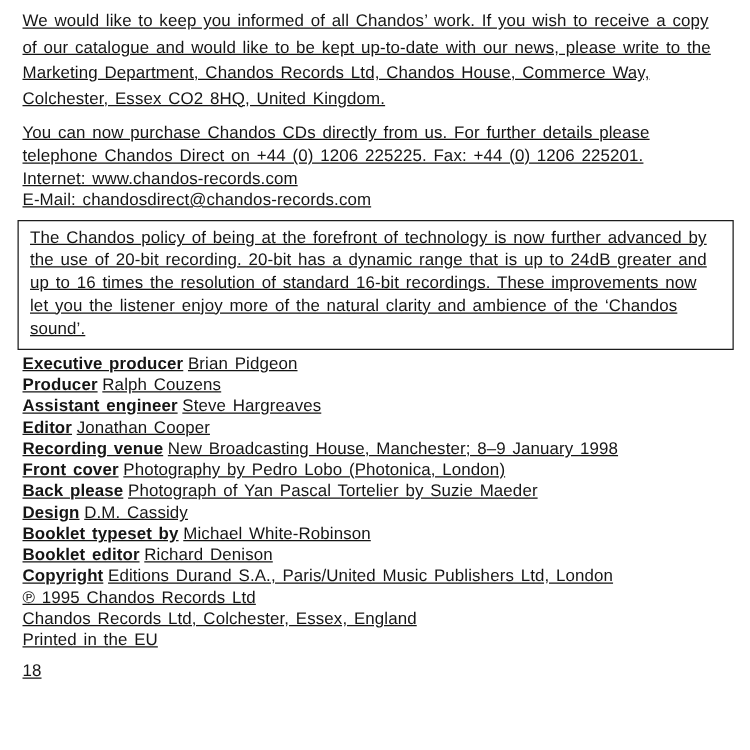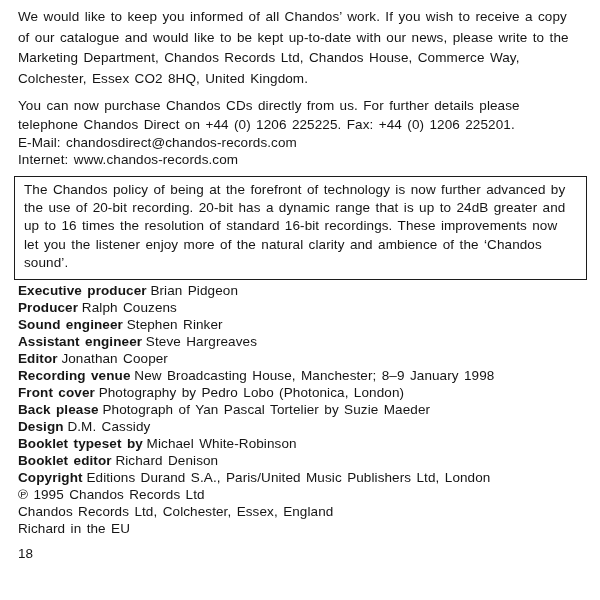--- a/index.html
+++ b/index.html
@@ -16,20 +16,21 @@
     -webkit-font-smoothing: antialiased;
   }
   .page {
     box-sizing: border-box;
     width: 600px;
     height: 532px;
     padding: 7px 18px 4px 18px;
     font-size: 13.5px;
     letter-spacing: 0.1px;
     word-spacing: 1.5px;
+    text-decoration: underline;
   }
   .para {
     margin: 0;
     line-height: 20.5px;
     text-align: left;
   }
   .para-intro {
     margin-bottom: 7px;
   }
   .para-purchase {
@@ -69,41 +70,40 @@
 </style>
 </head>
 <body>
 
 <div class="page">
 
   <p class="para para-intro">We would like to keep you informed of all Chandos’ work. If you wish to receive a copy of our catalogue and would like to be kept up-to-date with our news, please write to the Marketing Department, Chandos Records Ltd, Chandos House, Commerce Way, Colchester, Essex CO2 8HQ, United Kingdom.</p>
 
   <p class="para para-purchase">You can now purchase Chandos CDs directly from us. For further details please telephone Chandos Direct on +44 (0) 1206 225225. Fax: +44 (0) 1206 225201.</p>
 
+  <div class="contact-line">Internet: www.chandos-records.com</div>
+
   <div class="contact-line">E-Mail: chandosdirect@chandos-records.com</div>
-
-  <div class="contact-line">Internet: www.chandos-records.com</div>
 
   <div class="info-box">
     <p class="info-box-body">The Chandos policy of being at the forefront of technology is now further advanced by the use of 20-bit recording. 20-bit has a dynamic range that is up to 24dB greater and up to 16 times the resolution of standard 16-bit recordings. These improvements now let you the listener enjoy more of the natural clarity and ambience of the ‘Chandos sound’.</p>
   </div>
 
   <div class="credits">
     <div class="credit-line"><span class="credit-label">Executive producer</span><span class="credit-value">Brian Pidgeon</span></div>
     <div class="credit-line"><span class="credit-label">Producer</span><span class="credit-value">Ralph Couzens</span></div>
-    <div class="credit-line"><span class="credit-label">Sound engineer</span><span class="credit-value">Stephen Rinker</span></div>
     <div class="credit-line"><span class="credit-label">Assistant engineer</span><span class="credit-value">Steve Hargreaves</span></div>
     <div class="credit-line"><span class="credit-label">Editor</span><span class="credit-value">Jonathan Cooper</span></div>
     <div class="credit-line"><span class="credit-label">Recording venue</span><span class="credit-value">New Broadcasting House, Manchester; 8–9 January 1998</span></div>
     <div class="credit-line"><span class="credit-label">Front cover</span><span class="credit-value">Photography by Pedro Lobo (Photonica, London)</span></div>
     <div class="credit-line"><span class="credit-label">Back please</span><span class="credit-value">Photograph of Yan Pascal Tortelier by Suzie Maeder</span></div>
     <div class="credit-line"><span class="credit-label">Design</span><span class="credit-value">D.M. Cassidy</span></div>
     <div class="credit-line"><span class="credit-label">Booklet typeset by</span><span class="credit-value">Michael White-Robinson</span></div>
     <div class="credit-line"><span class="credit-label">Booklet editor</span><span class="credit-value">Richard Denison</span></div>
     <div class="credit-line"><span class="credit-label">Copyright</span><span class="credit-value">Editions Durand S.A., Paris/United Music Publishers Ltd, London</span></div>
     <div class="credit-line"><span class="credit-value">℗ 1995 Chandos Records Ltd</span></div>
     <div class="credit-line"><span class="credit-value">Chandos Records Ltd, Colchester, Essex, England</span></div>
-    <div class="credit-line"><span class="credit-value">Richard in the EU</span></div>
+    <div class="credit-line"><span class="credit-value">Printed in the EU</span></div>
   </div>
 
   <div class="page-number">18</div>
 
 </div>
 
 </body></html>

